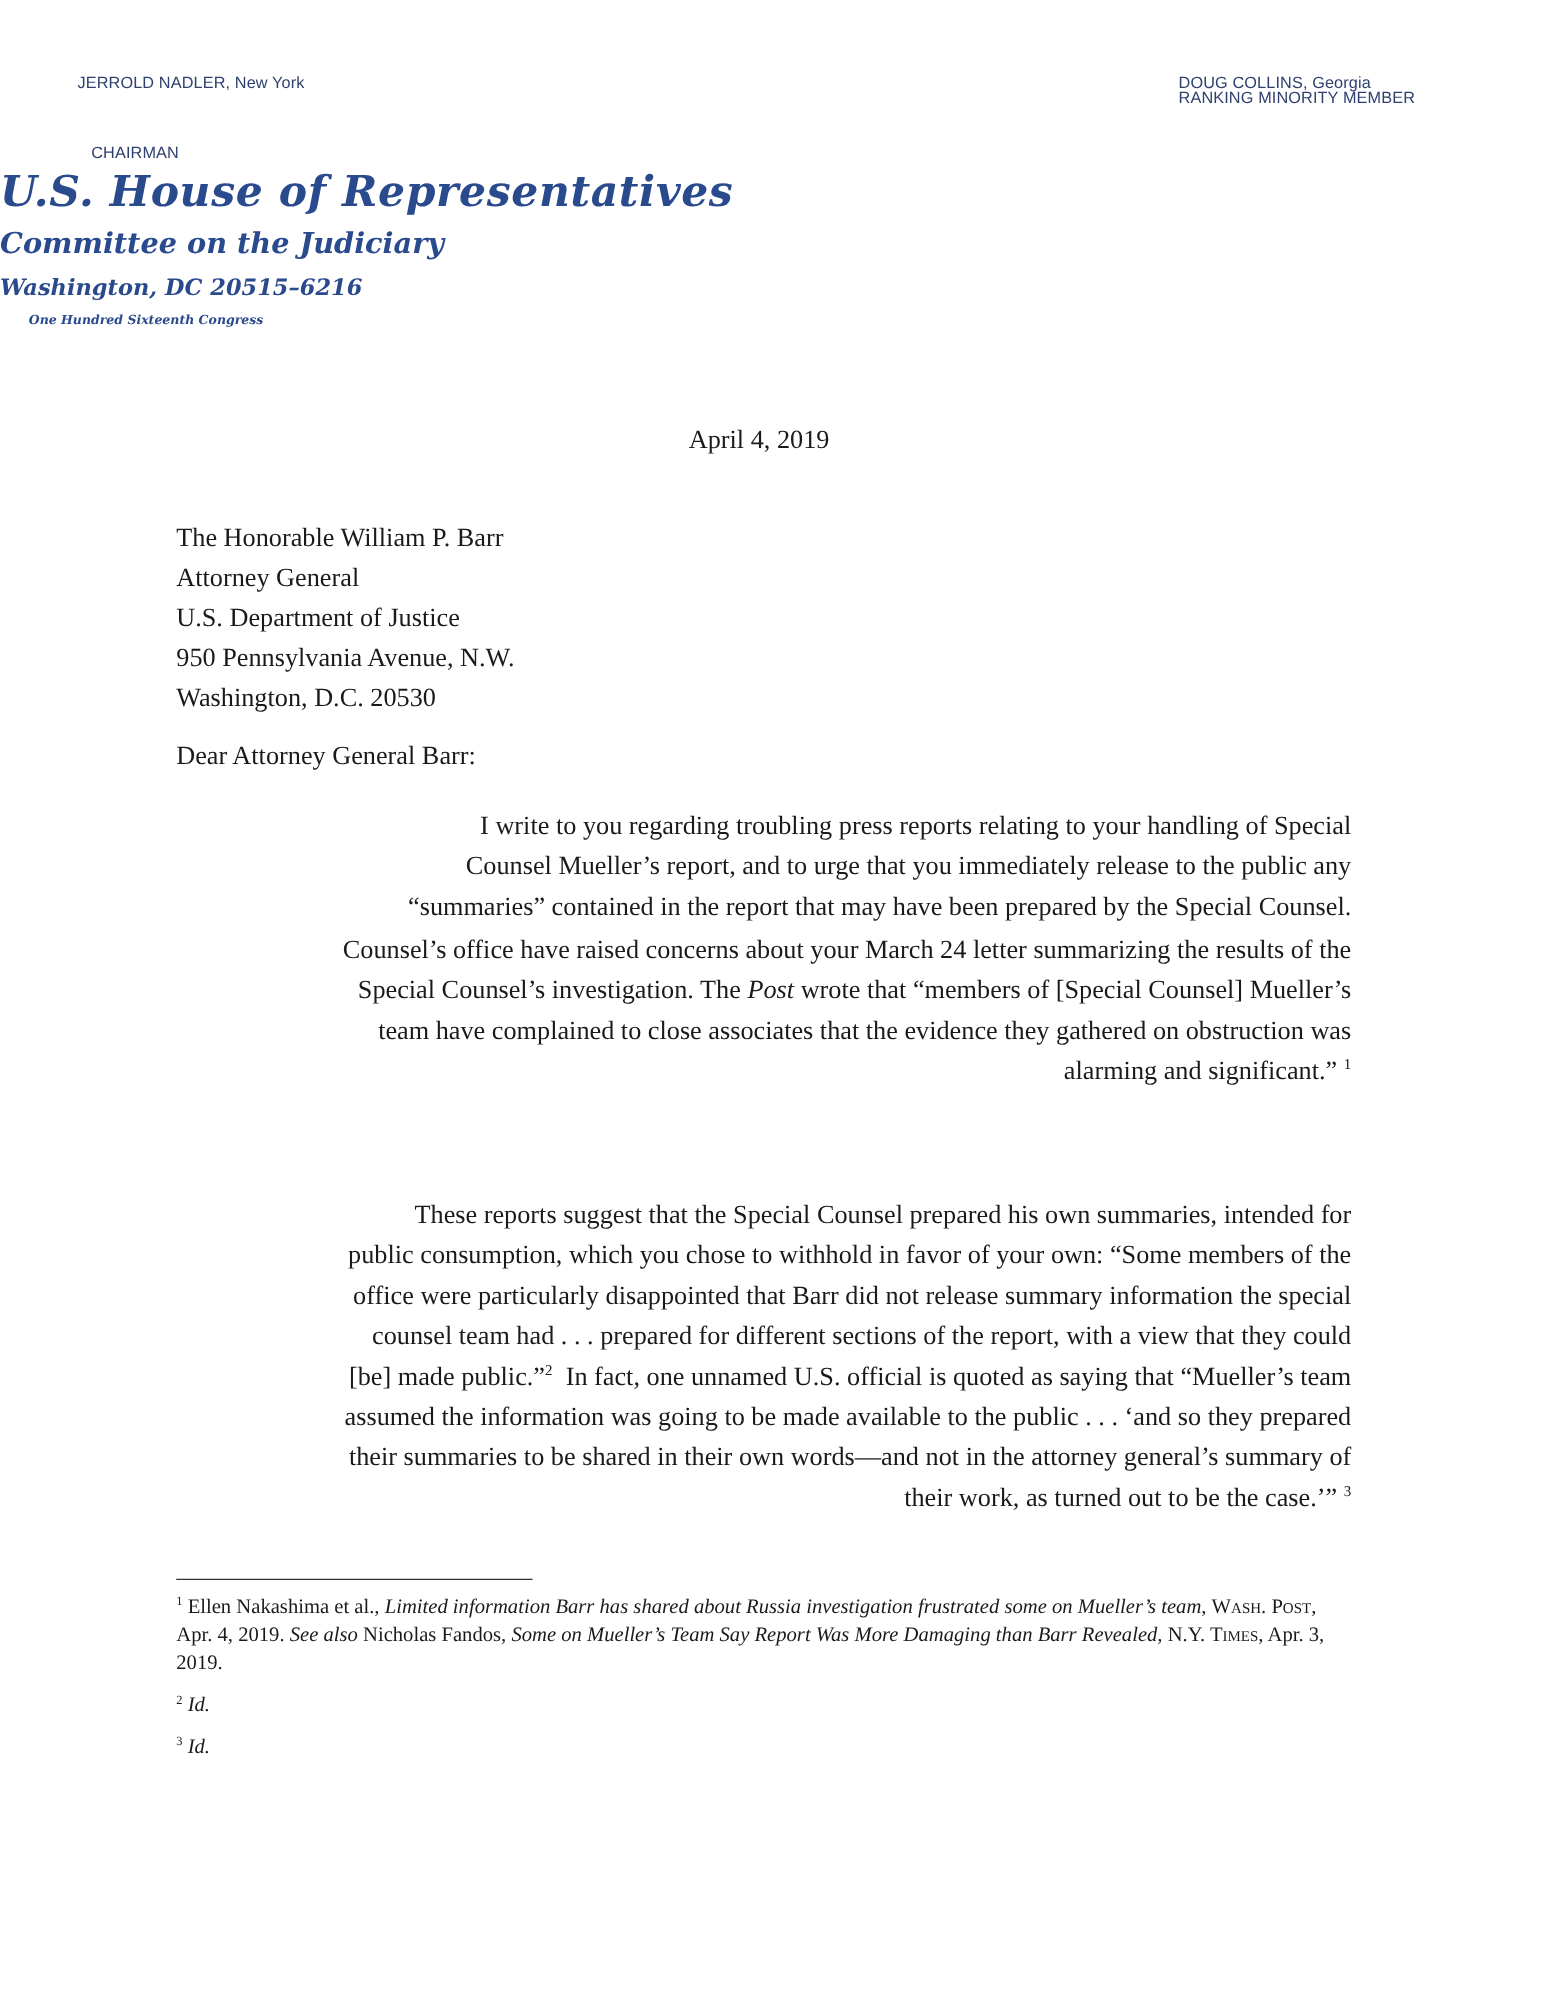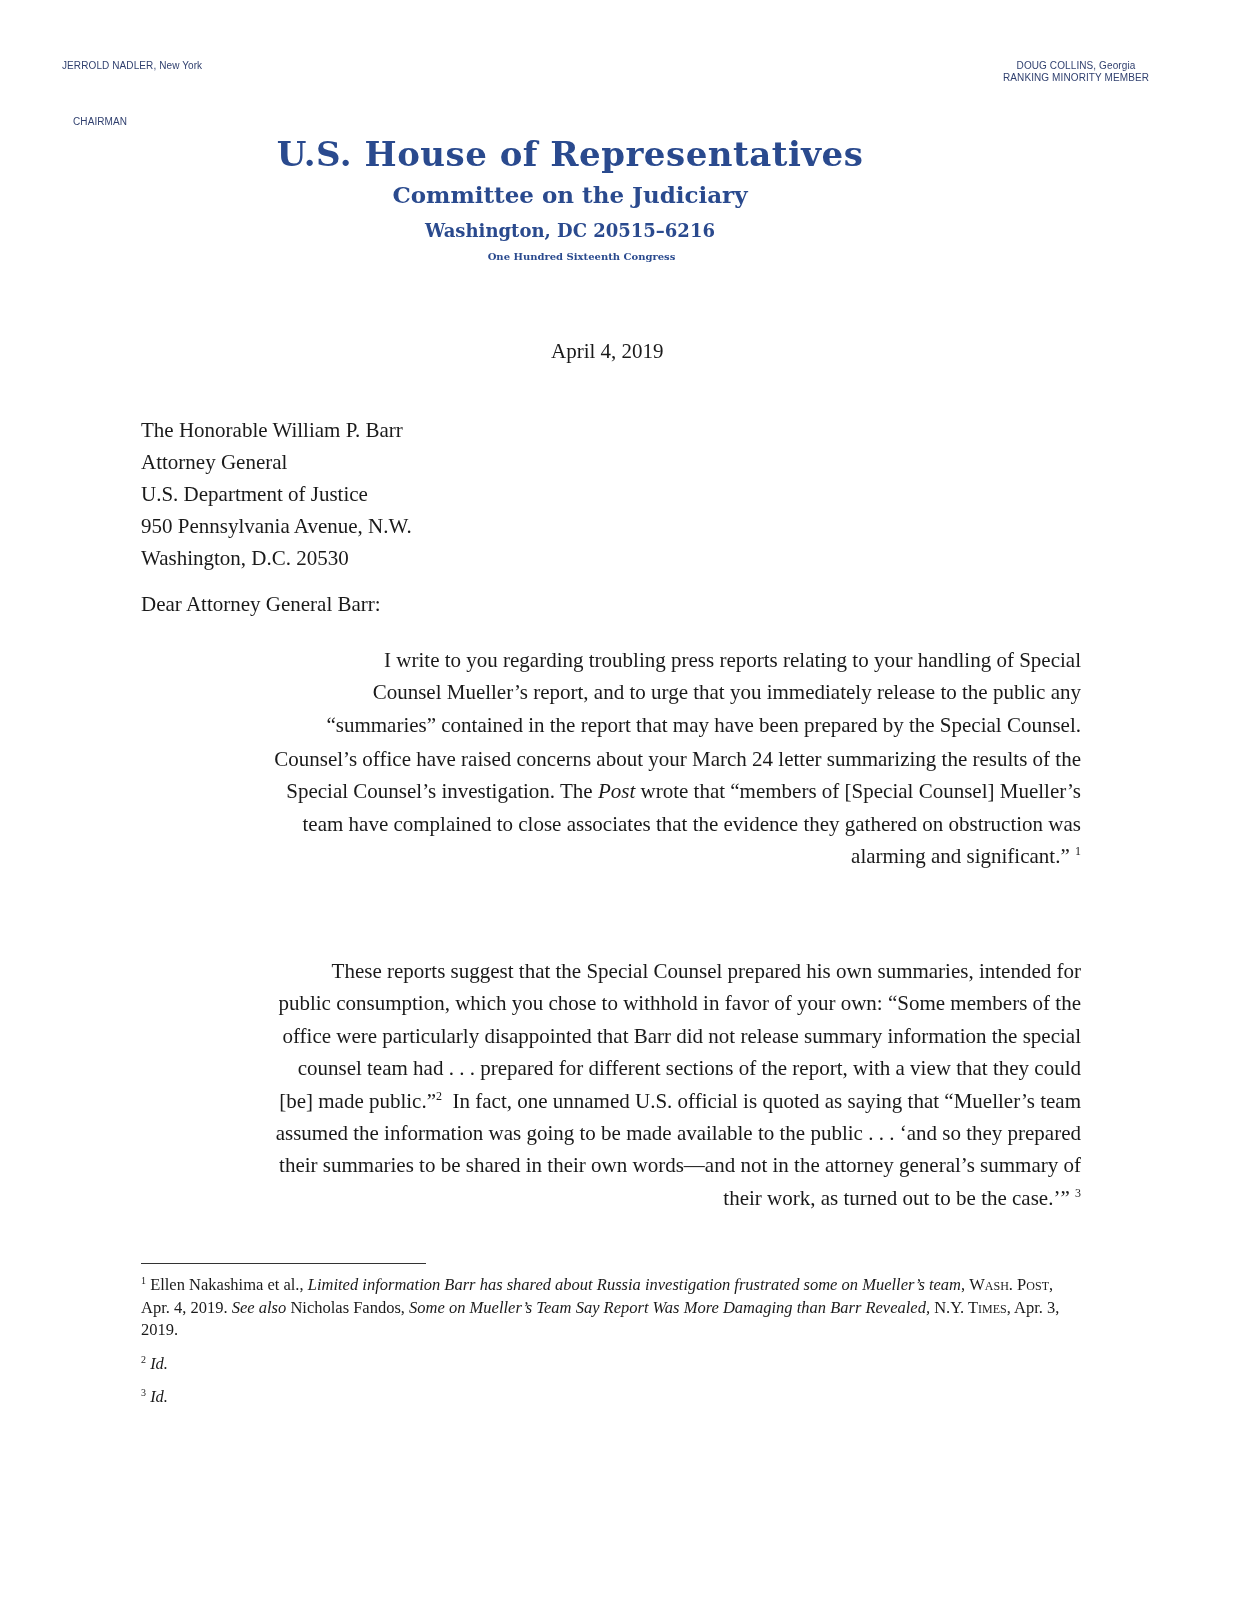--- a/index.html
+++ b/index.html
@@ -2,26 +2,26 @@
 <html><head>
 <meta charset="utf-8">
 <style>
   html, body { margin: 0; padding: 0; }
   body {
     width: 1236px; height: 1600px; background: #ffffff; position: relative;
     overflow: hidden; color: #1a1a1a;
     font-family: "Liberation Serif", "DejaVu Serif", serif;
   }
   .members { position: absolute; top: 60px; font-family: "Liberation Sans", sans-serif;
-    font-size: 10px; color: #2f3f6e; line-height: 12px; letter-spacing: 0.1px; }
+    font-size: 13px; color: #2f3f6e; line-height: 12px; letter-spacing: 0.1px; }
   .members.left { left: 62px; }
   .members.left .role { padding-left: 11px; margin-top: 44px; }
-  .members.right { right: 87px; text-align: center; }
-  .letterhead { position: absolute; top: 130px; left: 0; width: 1140px; text-align: center;
-    color: #2a4a8e; font-family: "DejaVu Serif", "Liberation Serif", serif; }
+  .members.right { right: 104px; text-align: left; }
+  .letterhead { position: absolute; top: 130px; left: 0; width: 1140px; text-align: left;
+    color: #2a4a8e; font-family: "DejaVu Serif", "Liberation Serif", serif; font-style: italic; }
   .lh-1 { font-size: 34px; font-weight: bold; letter-spacing: 0.5px; line-height: 48px; }
   .lh-2 { font-size: 23px; font-weight: bold; line-height: 34px; }
   .lh-3 { font-size: 18px; font-weight: bold; line-height: 30px; margin-top: 4px; }
   .lh-4 { font-size: 10px; font-weight: bold; line-height: 22px; padding-left: 23px; }
   .date { position: absolute; top: 339px; left: 551px; font-size: 21px; }
   .address { position: absolute; top: 397px; left: 141px; font-size: 21px; line-height: 32px; margin-top: 17px; }
   .salutation { position: absolute; top: 592px; left: 141px; font-size: 21px; }
   .body { position: absolute; left: 141px; width: 940px; font-size: 21px; line-height: 32.4px; text-align: right; }
   .body p { margin: 0; text-indent: 70px; white-space: nowrap; }
   .body p span.line { display: block; text-indent: 0; }

